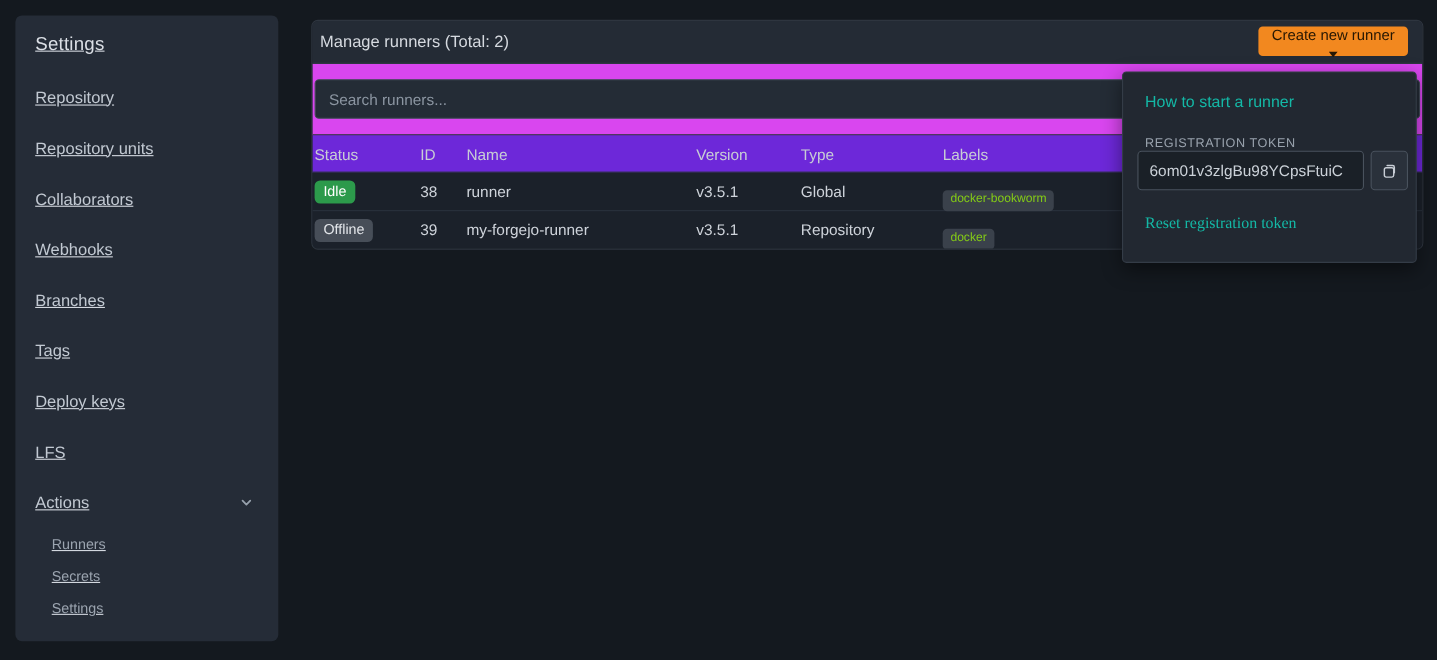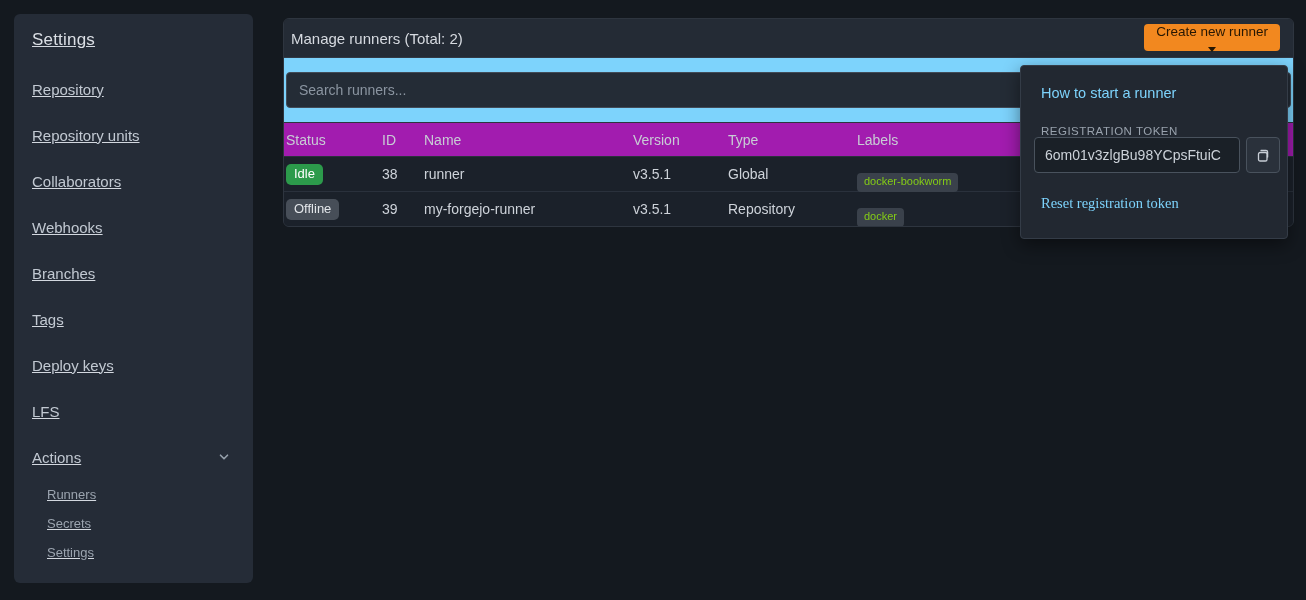--- a/index.html
+++ b/index.html
@@ -62,21 +62,21 @@
     display:flex; align-items:center; gap:8px;
     cursor:pointer; white-space:nowrap;flex-direction:column;
   }
   .caret-down {
     width:0; height:0;
     border-left:4px solid transparent;
     border-right:4px solid transparent;
     border-top:5px solid #261703;
   }
   .search-row {
-    height:65px; background:#7dd3fc;
+    height:65px; background:#d946ef;
     border-bottom:1px solid #2e353f;
     padding:14px 2px 15px 2px;
   }
   .search-input {
     width:100%; height:36px;
     background:#242c36;
     border:1px solid #424b57;
     border-radius:4px;
     color:#cfd4db; font-family:inherit; font-size:14px;
     padding:0 12px; outline:none;
@@ -84,21 +84,21 @@
   .search-input::placeholder { color:#8b95a1; }
 
   
   .trow, .thead-row {
     display:grid;
     grid-template-columns:96px 42px 209px 95px 129px auto;
     align-items:center;
     padding-left:2px;
   }
   .thead-row {
-    height:34px; background:#a21caf;
+    height:34px; background:#6d28d9;
     font-size:14px; font-weight:500; color:#c8cdd5;
     border-bottom:1px solid #2a313c;
   }
   .trow {
     height:34px; background:#1b212a;
     font-size:14px; color:#ced3da;
   }
   .trow + .trow { border-top:1px solid #2a313c; height:35px; }
   .badge {
     display:inline-block; padding:2px 8px 3px;
@@ -117,21 +117,21 @@
     position:absolute; left:1020px; top:65px;
     width:268px; height:174px;
     background:#222831;
     border:1px solid #343c47;
     border-radius:4px;
     box-shadow:0 6px 18px rgba(0,0,0,.45);
     z-index:50;
     padding:0 20px;
   }
   .dd-link {
-    display:block; font-size:14.5px; color:#7dd3fc;
+    display:block; font-size:14.5px; color:#14b8a6;
     cursor:pointer; text-decoration:none;
   }
   .dd-link.howto { margin-top:19px; }
   .dd-token-label {
     margin-top:24px;
     font-size:11.5px; letter-spacing:.5px; color:#99a2ad;
   }
   .dd-token-row { display:flex; gap:6px; margin-left:-7px; width:246px; }
   .token-input {
     flex:1; min-width:0; height:36px;

